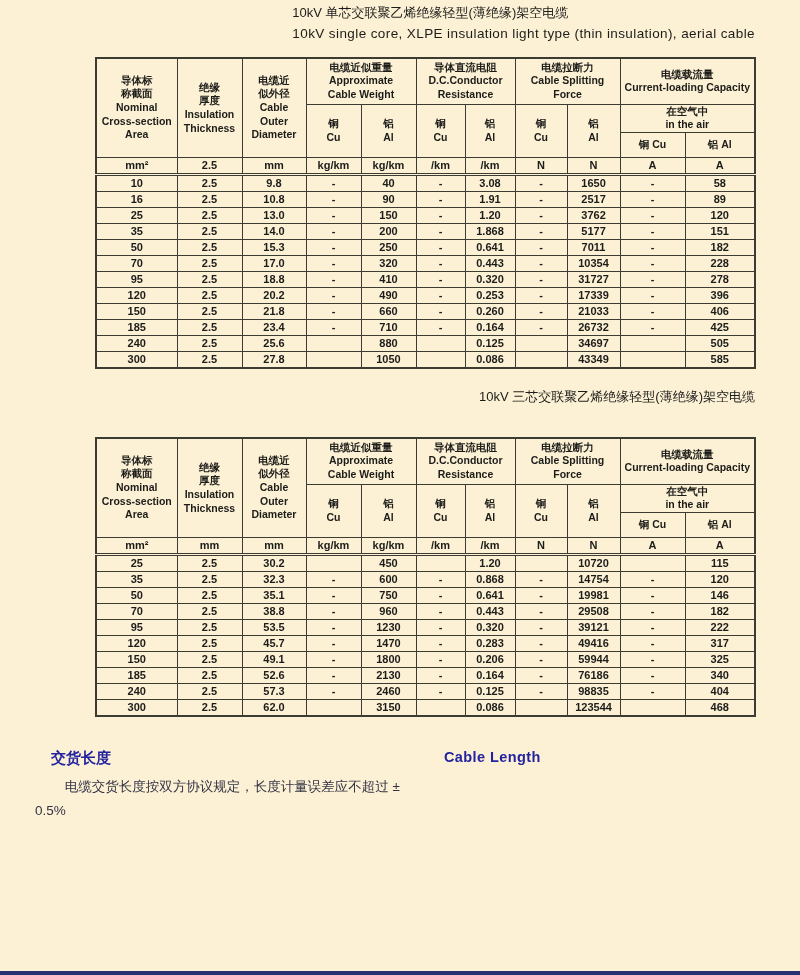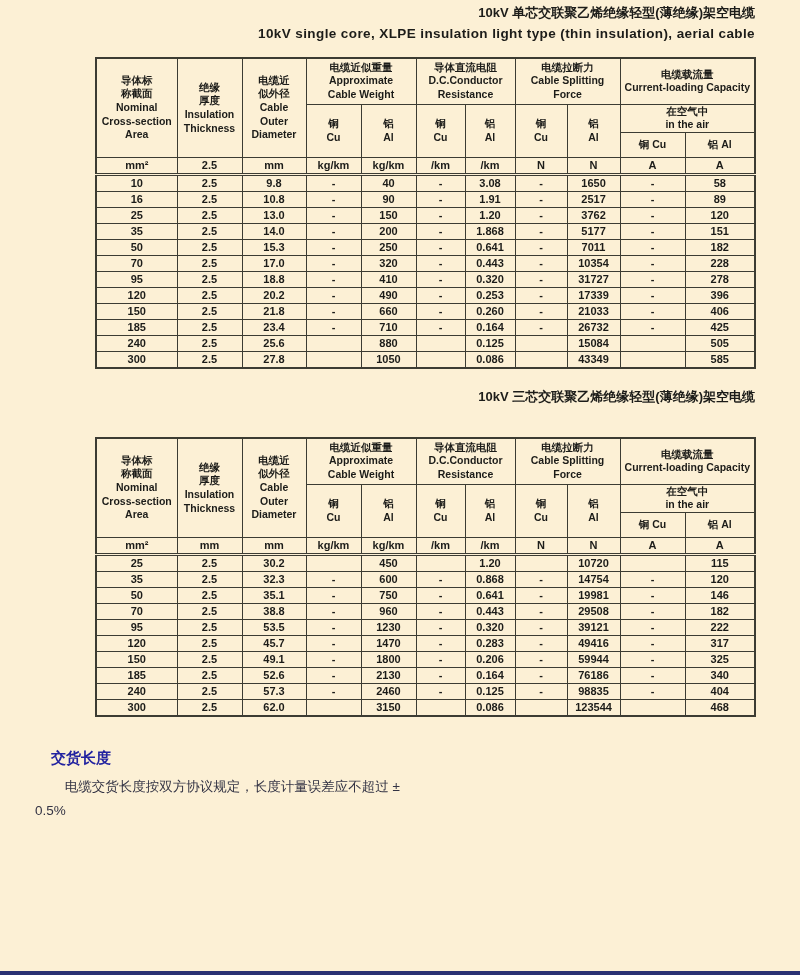--- a/index.html
+++ b/index.html
@@ -1,21 +1,21 @@
 <!DOCTYPE html>
 <html><head>
 <meta charset="utf-8">
 <style>
   html,body { margin:0; padding:0; }
   body {
     width:800px; height:975px; position:relative; overflow:hidden;
     background:var(--bg,#FCF0D5);
     font-family:"Liberation Sans", sans-serif;
   }
-  .titles { position:absolute; right:45px; text-align:right; color:var(--text,#1C1C19); font-weight:bold; }
+  .titles { position:absolute; right:45px; text-align:left; color:var(--text,#1C1C19); font-weight:normal; }
   .titles .title-zh { font-size:13px; }
   .titles .title-en { font-size:13.5px; letter-spacing:0.4px; margin-top:4px; }
 
   table.ctable {
     position:absolute; left:95px; width:660px;
     border-collapse:collapse; table-layout:fixed;
     border:2px solid var(--line,#3C3C33);
   }
   .ctable th, .ctable td {
     border:1px solid var(--line,#3C3C33);
@@ -257,21 +257,21 @@
       </tr>
       <tr>
         <td>240</td>
         <td>2.5</td>
         <td>25.6</td>
         <td></td>
         <td>880</td>
         <td></td>
         <td>0.125</td>
         <td></td>
-        <td>15084</td>
+        <td>34697</td>
         <td></td>
         <td>505</td>
       </tr>
       <tr>
         <td>300</td>
         <td>2.5</td>
         <td>27.8</td>
         <td></td>
         <td>1050</td>
         <td></td>
@@ -495,15 +495,16 @@
         <td>468</td>
       </tr>
     </tbody>
 </table>
 
 <div class="note note-zh">
   <div class="note-title">交货长度</div>
   <div class="note-body">电缆交货长度按双方协议规定，长度计量误差应不超过 ± 0.5%</div>
 </div>
 <div class="note note-en">
+  <div class="note-title">Cable Length</div>
 </div>
 
 <div class="footer-bar"></div>
 
 </body></html>

